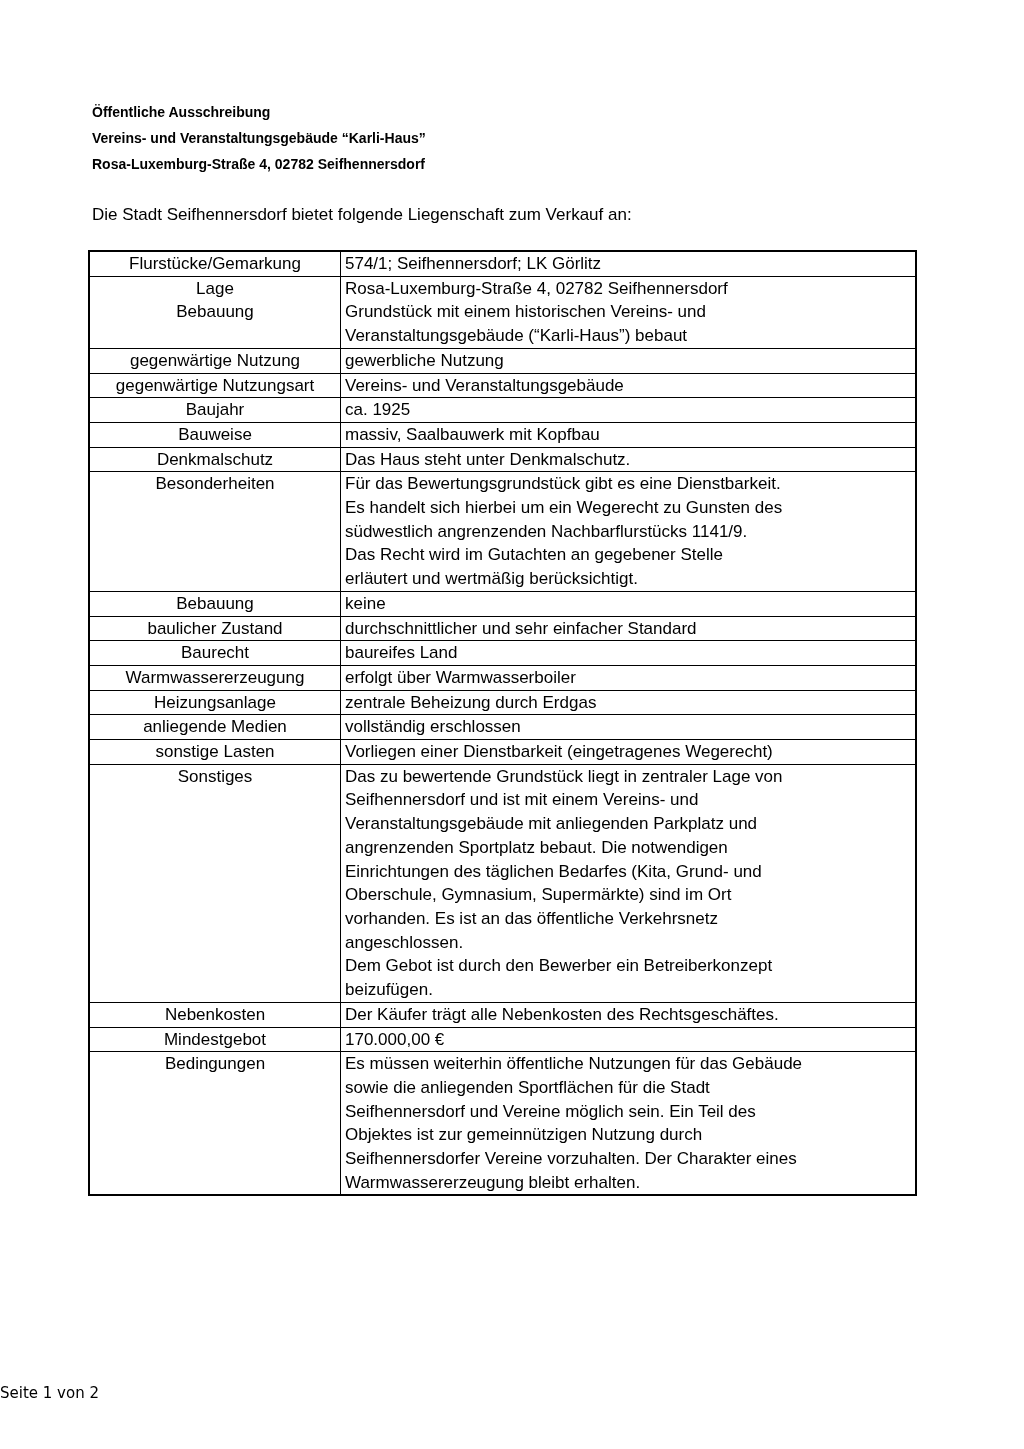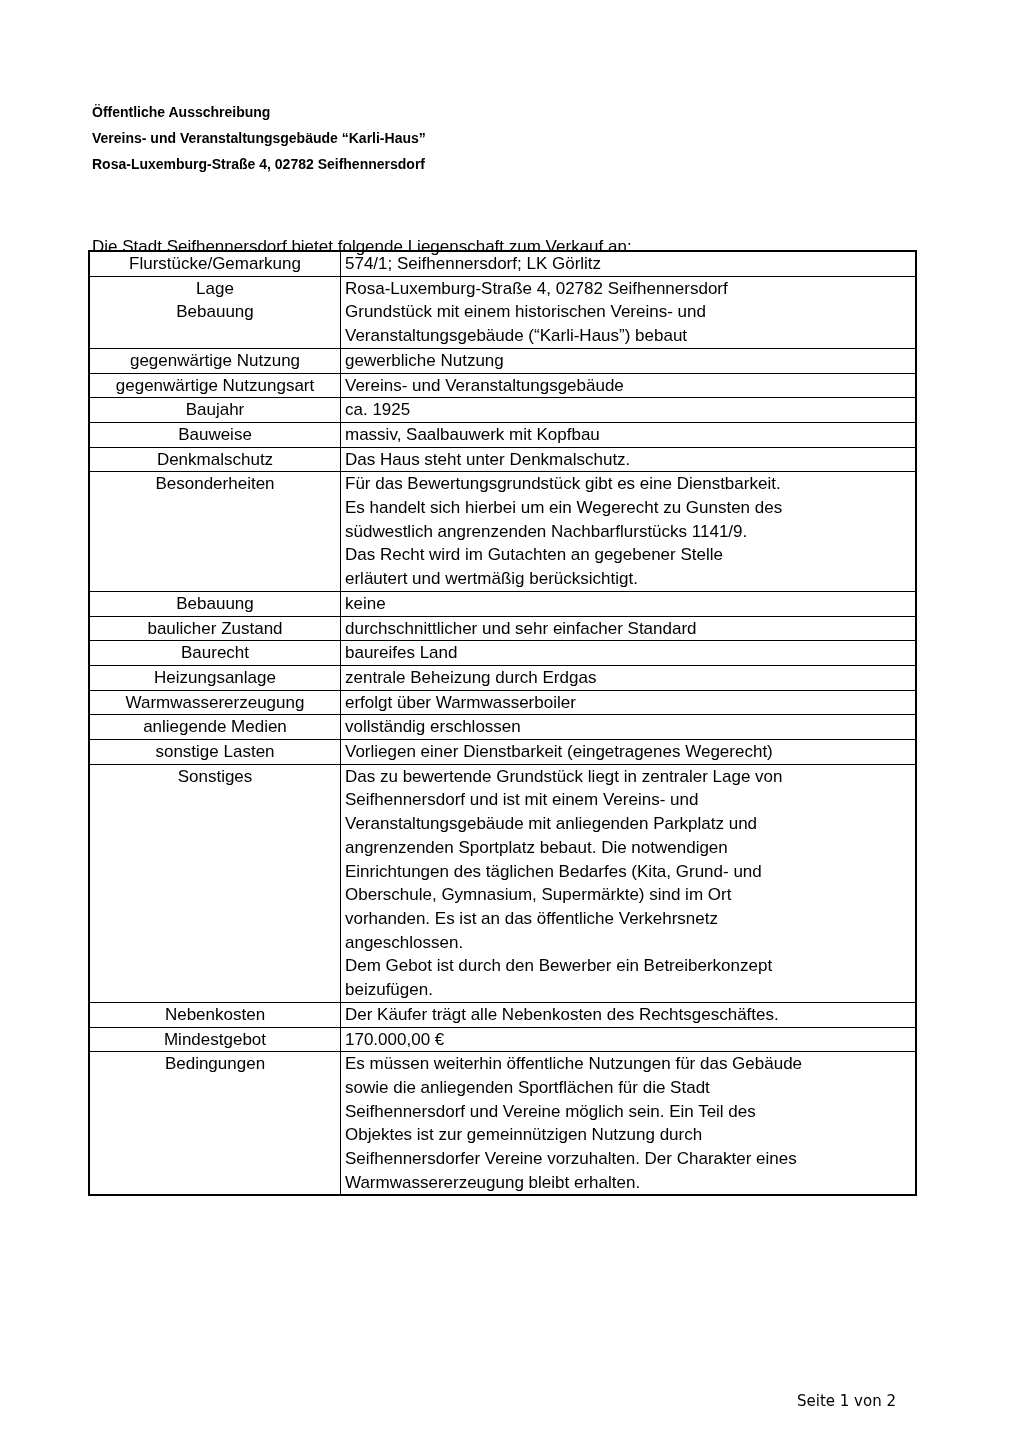--- a/index.html
+++ b/index.html
@@ -1,24 +1,24 @@
 <!DOCTYPE html>
 <html><head>
 <meta charset="utf-8">
 <style>
   html, body { margin: 0; padding: 0; background: #ffffff; }
   body { width: 1024px; height: 1449px; position: relative; overflow: hidden; color: #000; }
   .title-block { position: absolute; left: 92px; top: 99px; font-family: "Liberation Sans", sans-serif; font-weight: bold; font-size: 14px; line-height: 26px; }
   .title-line { display: block; white-space: nowrap; }
-  .intro { position: absolute; left: 92px; top: 204px; font-family: "Liberation Sans", sans-serif; font-size: 17px; line-height: 22px; white-space: nowrap; margin-top: 32px; }
+  .intro { position: absolute; left: 92px; top: 204px; font-family: "Liberation Sans", sans-serif; font-size: 17px; line-height: 22px; white-space: nowrap; }
   table.props { position: absolute; left: 88px; top: 250px; width: 829px; border-collapse: collapse; font-family: "Liberation Sans", sans-serif; font-size: 17px; border: 2px solid #000; }
   table.props td { border: 1.5px solid #000; padding: 0 4px; vertical-align: top; line-height: 23.7px; }
   td.label { width: 242px; text-align: center; }
   .line { display: block; white-space: nowrap; }
-  .footer { position: absolute; left: 0; width: 896px; top: 1384px; text-align: right; font-family: "DejaVu Sans", sans-serif; font-size: 15px; margin-top: 8px; }
+  .footer { position: absolute; left: 0; width: 896px; top: 1384px; text-align: left; font-family: "DejaVu Sans", sans-serif; font-size: 15px; }
 </style>
 </head>
 <body>
 
 <div class="title-block">
   <span class="title-line">Öffentliche Ausschreibung</span>
   <span class="title-line">Vereins- und Veranstaltungsgebäude “Karli-Haus”</span>
   <span class="title-line">Rosa-Luxemburg-Straße 4, 02782 Seifhennersdorf</span>
 </div>
 
@@ -116,32 +116,32 @@
       <tr>
         <td class="label">
           <span class="line">Baurecht</span>
         </td>
         <td>
           <span class="line">baureifes Land</span>
         </td>
       </tr>
       <tr>
         <td class="label">
+          <span class="line">Warmwassererzeugung</span>
+        </td>
+        <td>
+          <span class="line">erfolgt über Warmwasserboiler</span>
+        </td>
+      </tr>
+      <tr>
+        <td class="label">
           <span class="line">Heizungsanlage</span>
         </td>
         <td>
           <span class="line">zentrale Beheizung durch Erdgas</span>
-        </td>
-      </tr>
-      <tr>
-        <td class="label">
-          <span class="line">Warmwassererzeugung</span>
-        </td>
-        <td>
-          <span class="line">erfolgt über Warmwasserboiler</span>
         </td>
       </tr>
       <tr>
         <td class="label">
           <span class="line">anliegende Medien</span>
         </td>
         <td>
           <span class="line">vollständig erschlossen</span>
         </td>
       </tr>

